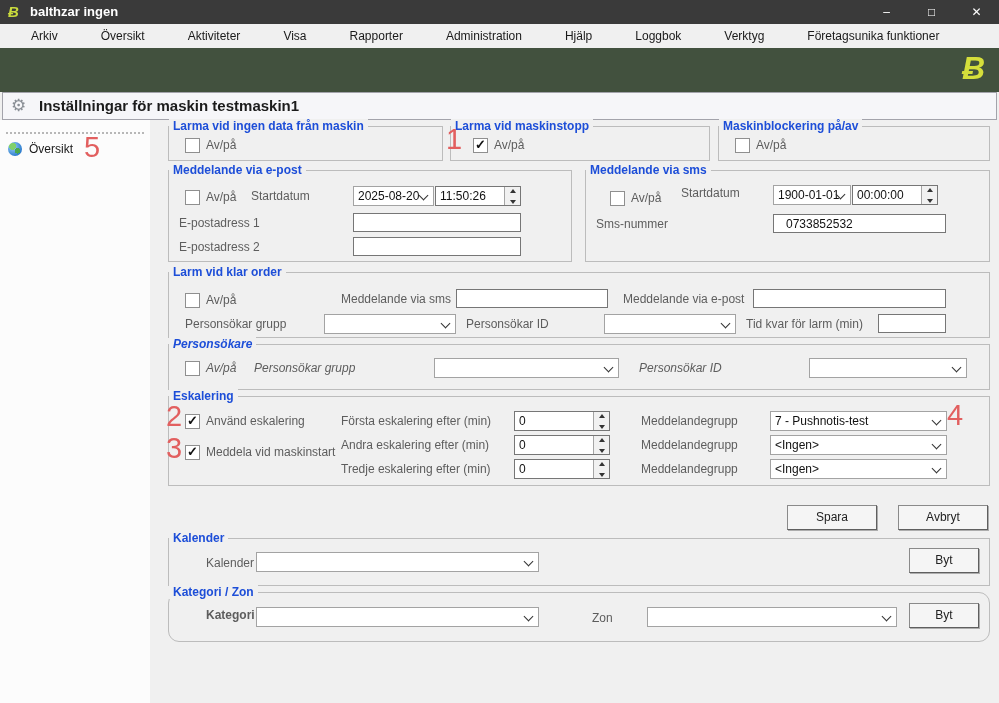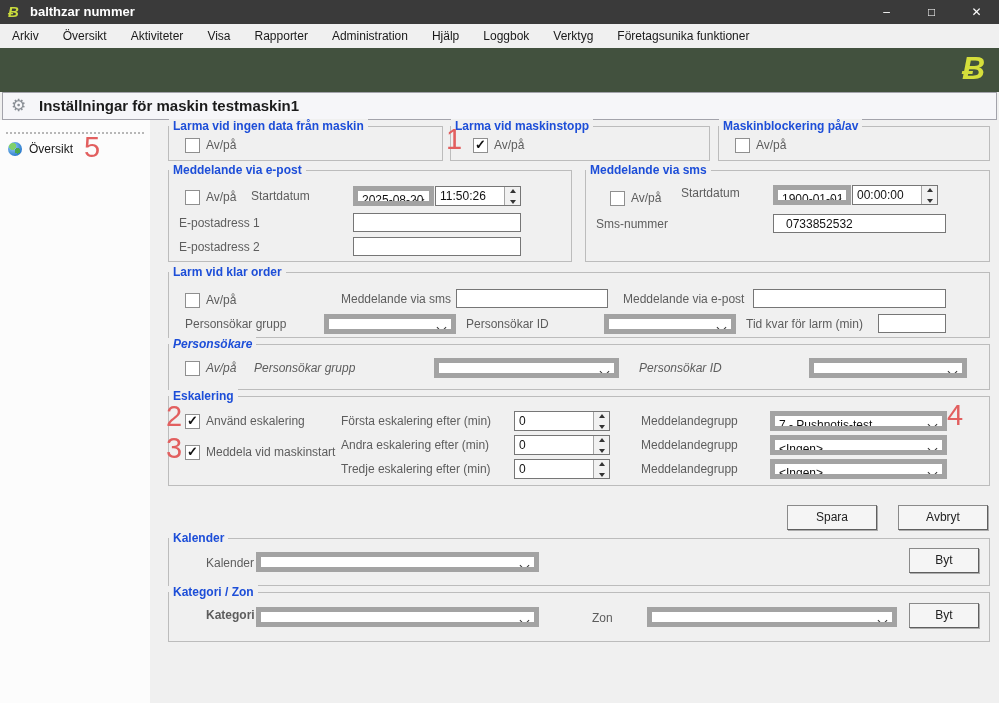--- a/index.html
+++ b/index.html
@@ -7,21 +7,21 @@
 
   
   .titlebar{position:absolute;left:0;top:0;width:999px;height:24px;background:#3a3a3a;color:#fff;}
   .tb-logo{position:absolute;left:8px;top:3px;font-size:15px;font-weight:bold;color:#c9da3d;font-style:italic;}
   .tb-title{position:absolute;left:30px;top:4px;font-size:13px;font-weight:bold;color:#fff;}
   .win-controls{position:absolute;right:0;top:0;height:24px;display:flex;}
   .wbtn{width:45px;height:24px;text-align:center;line-height:24px;font-size:12px;color:#fff;}
 
   
   .menubar{position:absolute;left:0;top:24px;width:999px;height:24px;background:#f0f0f0;display:flex;align-items:center;}
-  .menu-item{padding:0 12px;font-size:12px;color:#1a1a1a;line-height:24px;white-space:nowrap;}
+  .menu-item{padding:0 12px;font-size:12px;color:#1a1a1a;line-height:24px;white-space:nowrap;margin-left:19px;}
 
   
   .banner{position:absolute;left:0;top:48px;width:999px;height:44px;background:#42513e;}
   .banner-logo{position:absolute;right:14px;top:2px;font-size:32px;font-weight:bold;font-style:italic;color:#d5de3b;}
 
   
   .pagehead{position:absolute;left:2px;top:92px;width:993px;height:26px;background:#f6f6f9;border:1px solid #a3a3ab;}
   .gear{position:absolute;left:8px;top:2px;font-size:17px;color:#8a8f96;}
   .ptitle{position:absolute;left:36px;top:4px;font-size:15px;font-weight:bold;color:#1c1c1c;}
 
@@ -35,38 +35,38 @@
                radial-gradient(circle at 35% 35%,#9fd2f5,#2f7fd0 70%,#1c5fa8);}
 
   
   .main{position:absolute;left:150px;top:120px;width:849px;height:583px;background:#f0f0f0;}
   .group{position:absolute;border:1px solid #bcbcbc;background:#f0f0f0;box-sizing:border-box;}
   .gtitle{position:absolute;top:-8px;left:0;background:#f0f0f0;padding:0 4px;font-size:12px;font-weight:bold;color:#1d4ed8;white-space:nowrap;}
   .lbl{position:absolute;font-size:12px;color:#5d5d5d;white-space:nowrap;}
   .cb{position:absolute;width:13px;height:13px;background:#fff;border:1px solid #8f8f8f;box-sizing:content-box;}
   .cb.checked::after{content:"\2713";position:absolute;left:1px;top:-2px;font-size:13px;font-weight:bold;color:#111;}
   .tinput{position:absolute;background:#fff;border:1px solid #767676;height:19px;box-sizing:border-box;font-size:12px;color:#111;padding:1px 12px;font-family:"Liberation Sans",sans-serif;outline:none;}
-  .combo{position:absolute;background:#fff;border:5px solid #a3a3a3;height:20px;box-sizing:border-box;font-size:12px;color:#111;padding:2px 18px 0 4px;white-space:nowrap;overflow:hidden;}
+  .combo{position:absolute;background:#fff;border:1px solid #a3a3a3;height:20px;box-sizing:border-box;font-size:12px;color:#111;padding:2px 18px 0 4px;white-space:nowrap;overflow:hidden;}
   .chev{position:absolute;right:6px;top:5px;width:6px;height:6px;border-right:1px solid #333;border-bottom:1px solid #333;transform:rotate(45deg);}
   .spin{position:absolute;background:#fff;border:1px solid #767676;height:20px;box-sizing:border-box;font-size:12px;color:#111;padding:2px 20px 0 4px;}
   .updown{position:absolute;top:0;right:0;bottom:0;width:15px;display:flex;flex-direction:column;border-left:1px solid #a5a5a5;background:#f1f1f1;}
   .ud{flex:1;position:relative;}
   .ud-up::after{content:"";position:absolute;left:50%;top:50%;margin:-3px 0 0 -3px;border-left:3px solid transparent;border-right:3px solid transparent;border-bottom:4px solid #333;}
   .ud-down::after{content:"";position:absolute;left:50%;top:50%;margin:-1px 0 0 -3px;border-left:3px solid transparent;border-right:3px solid transparent;border-top:4px solid #333;}
   .btn{position:absolute;background:#f5f5f5;border:1px solid #8a8a8a;border-right-color:#5f5f5f;border-bottom-color:#5f5f5f;box-shadow:1px 1px 0 rgba(90,90,90,.45);font-size:12px;color:#222;text-align:center;box-sizing:border-box;}
   .ann{position:absolute;color:#e25f5f;font-size:29px;line-height:1;font-weight:400;}
 </style>
 </head>
 <body>
 
 <div class="screen">
 
   <div class="titlebar">
     <span class="tb-logo">Ƀ</span>
-    <span class="tb-title">balthzar nummer</span>
+    <span class="tb-title">balthzar ingen</span>
     <div class="win-controls">
       <div class="wbtn">–</div>
       <div class="wbtn">□</div>
       <div class="wbtn">✕</div>
     </div>
   </div>
 
   <div class="menubar">
     <span class="menu-item">Arkiv</span>
     <span class="menu-item">Översikt</span>
@@ -249,21 +249,21 @@
     <div class="group" style="left:18px;top:418px;width:822px;height:48px;">
       <span class="gtitle">Kalender</span>
       <span class="lbl" style="left:37px;top:17px;">Kalender</span>
       <div class="combo" style="left:87px;top:13px;width:283px;">
         <span></span>
         <span class="chev"></span>
       </div>
       <div class="btn" style="left:740px;top:9px;width:70px;height:25px;line-height:23px;">Byt</div>
     </div>
 
-    <div class="group" style="left:18px;top:472px;width:822px;height:50px;">
+    <div class="group" style="left:18px;top:472px;width:822px;height:50px;border-radius:11px;">
       <span class="gtitle">Kategori / Zon</span>
       <span class="lbl" style="left:37px;top:15px;font-weight:bold;">Kategori</span>
       <div class="combo" style="left:87px;top:14px;width:283px;">
         <span></span>
         <span class="chev"></span>
       </div>
       <span class="lbl" style="left:423px;top:18px;">Zon</span>
       <div class="combo" style="left:478px;top:14px;width:250px;">
         <span></span>
         <span class="chev"></span>

